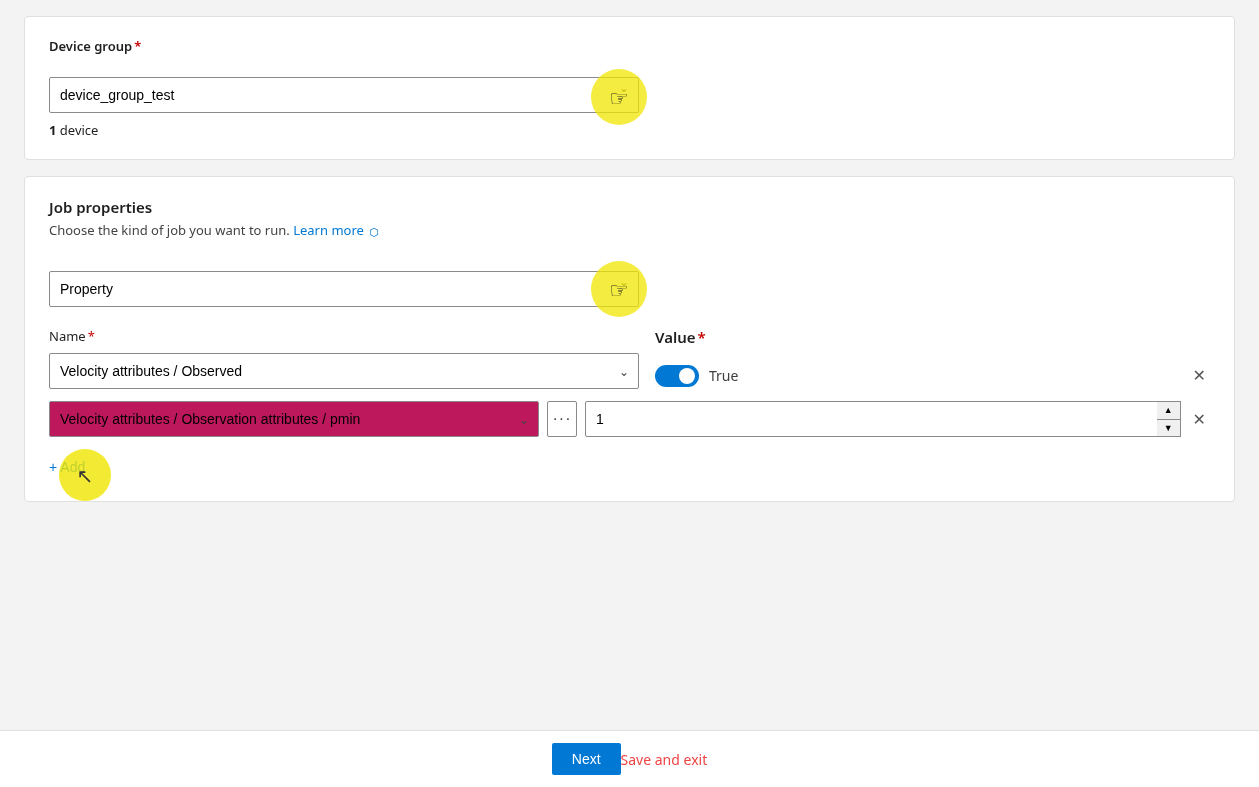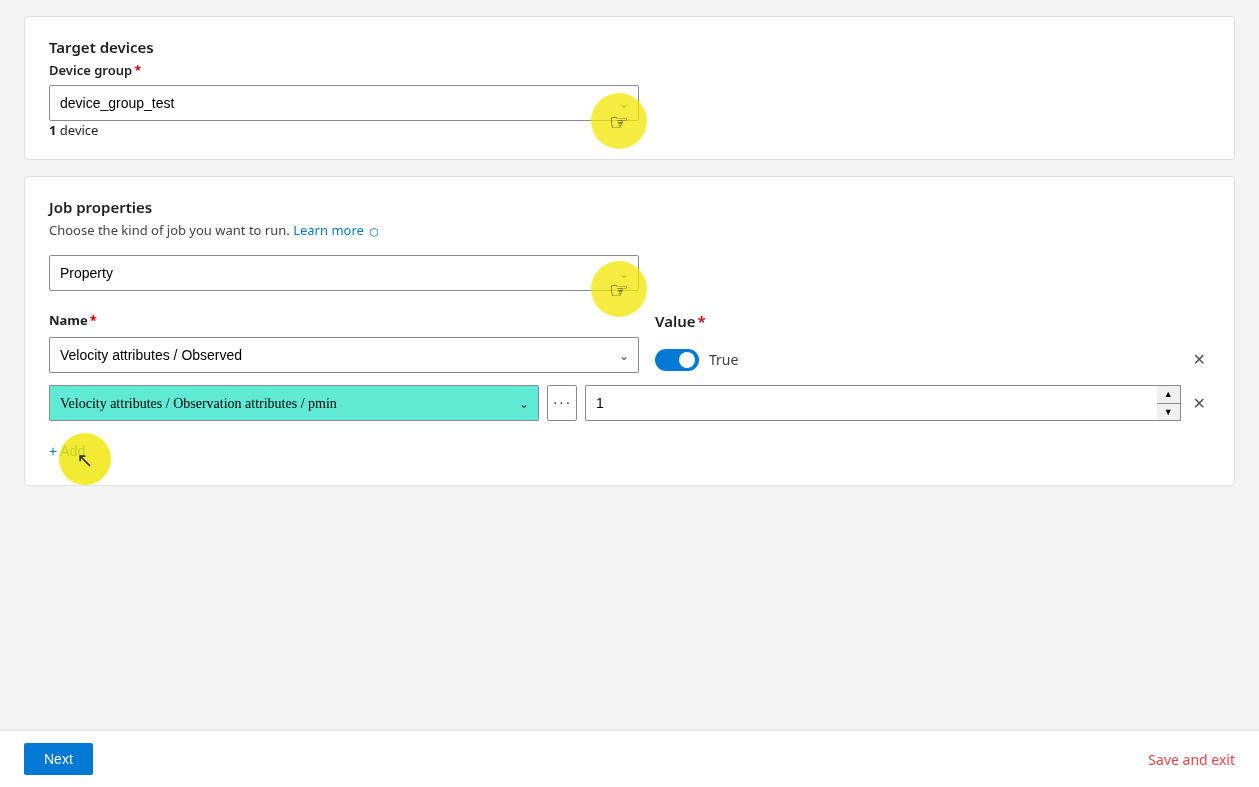--- a/index.html
+++ b/index.html
@@ -62,34 +62,36 @@
     .select-control {
       width: 100%;
       height: 36px;
       border: 1px solid #8a8a8a;
       border-radius: 2px;
       padding: 0 32px 0 10px;
       font-size: 14px;
       appearance: none;
       background: #fff;
       cursor: pointer;
+      margin-top: 16px;
     }
 
     .chevron-icon {
       position: absolute;
       right: 10px;
       top: 50%;
       transform: translateY(-50%);
       pointer-events: none;
       font-size: 12px;
       color: #444;
     }
 
     .device-count {
       font-size: 13px;
+      margin-top: 8px;
     }
 
     .device-count strong {
       font-weight: 700;
     }
 
     .learn-more {
       color: #0078d4;
       text-decoration: none;
       font-size: 13px;
@@ -201,23 +203,22 @@
     }
 
     .name-select-wide select {
       width: 100%;
       height: 36px;
       border: 1px solid #8a8a8a;
       border-radius: 2px;
       padding: 0 32px 0 10px;
       font-size: 14px;
       appearance: none;
-      background: #5eead4;
-      cursor: pointer;
-      font-family: Liberation Serif, serif;
+      background: #be185d;
+      cursor: pointer;
     }
 
     .ellipsis-btn {
       background: none;
       border: 1px solid #8a8a8a;
       border-radius: 2px;
       width: 30px;
       height: 36px;
       cursor: pointer;
       font-size: 16px;
@@ -286,21 +287,21 @@
       display: inline-block;
     }
 
     
     .footer {
       background: #fff;
       border-top: 1px solid #e0e0e0;
       padding: 12px 24px;
       display: flex;
       align-items: center;
-      justify-content: space-between;
+      justify-content: center;
       flex-shrink: 0;
     }
 
     .btn-primary {
       background: #0078d4;
       color: #fff;
       border: none;
       border-radius: 2px;
       padding: 8px 20px;
       font-size: 14px;
@@ -319,21 +320,21 @@
 
     .field-row-labels {
       display: flex;
       gap: 16px;
       margin-bottom: 6px;
     }
 
     .field-row-labels .name-label {
       flex: 0 0 590px;
       font-size: 13px;
-      font-weight: 700;
+      font-weight: 400;
     }
 
     .field-row-labels .value-label {
       flex: 1;
       font-size: 15px;
       font-weight: 600;
     }
 
     .highlight-circle-hand {
       position: absolute;
@@ -360,21 +361,20 @@
       pointer-events: none;
       z-index: 10;
     }
   </style>
 </head>
 <body>
 
 <div class="main-content">
 
   <div class="card">
-    <div class="card-title">Target devices</div>
 
     <div class="field-label">
       <span>Device group</span><span class="required-star">*</span>
     </div>
 
     <div class="cursor-container" style="position:relative; display:inline-block;">
       <div class="select-wrapper">
         <select class="select-control">
           <option>device_group_test</option>
         </select>

